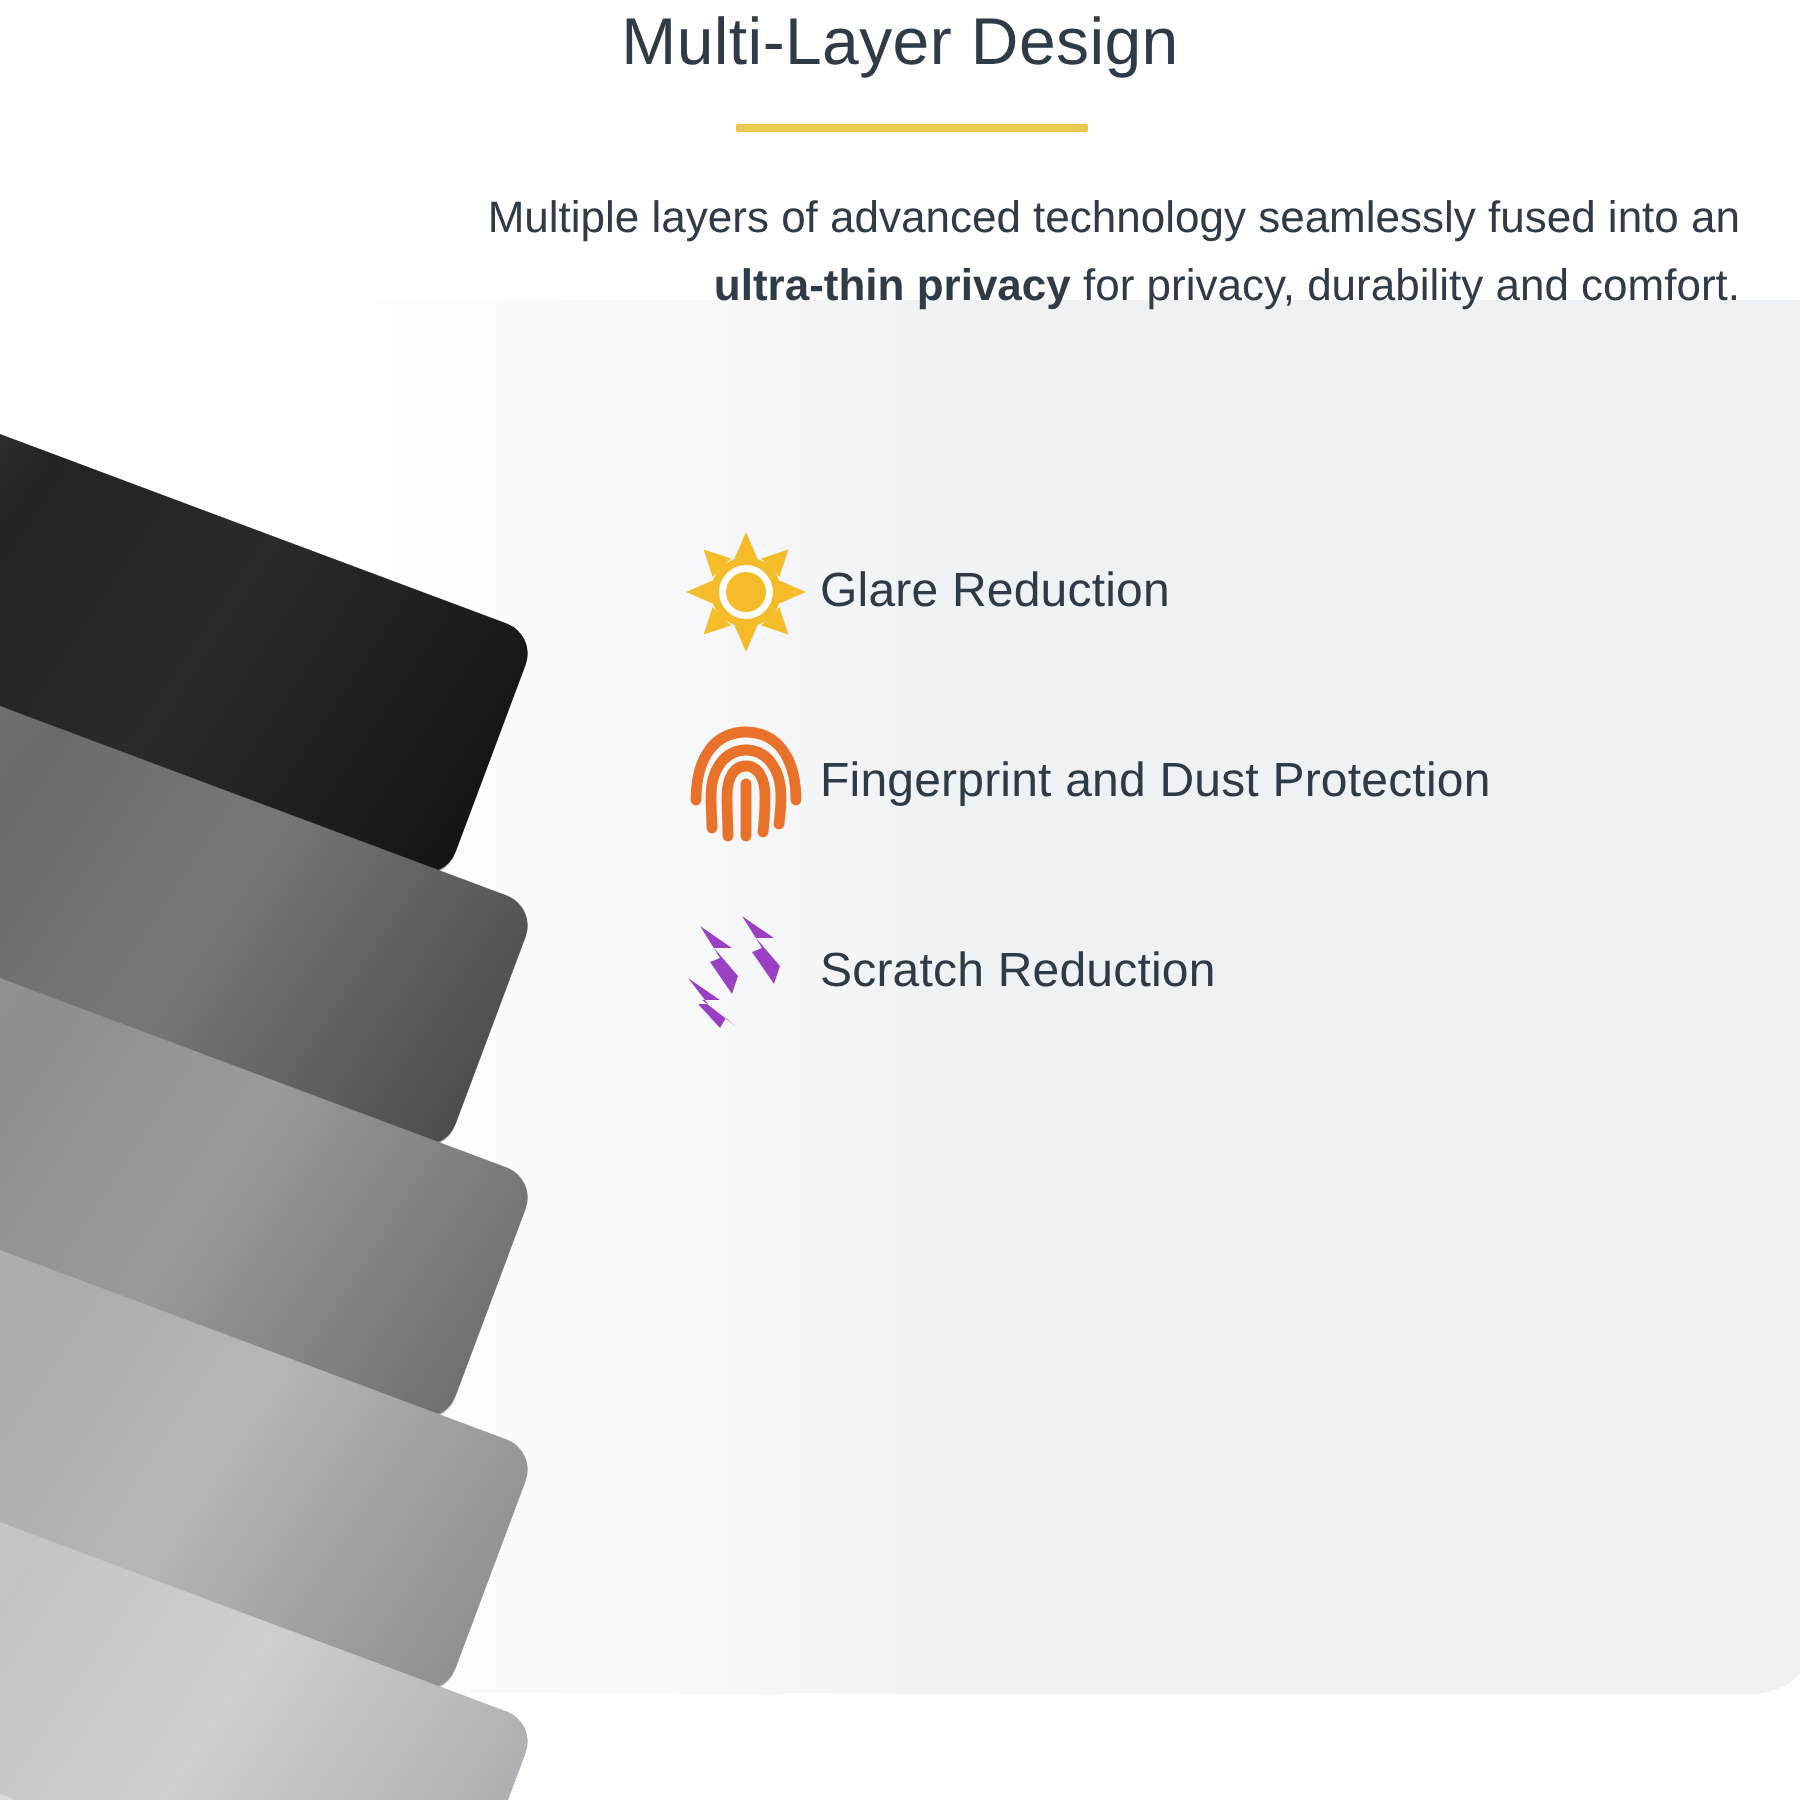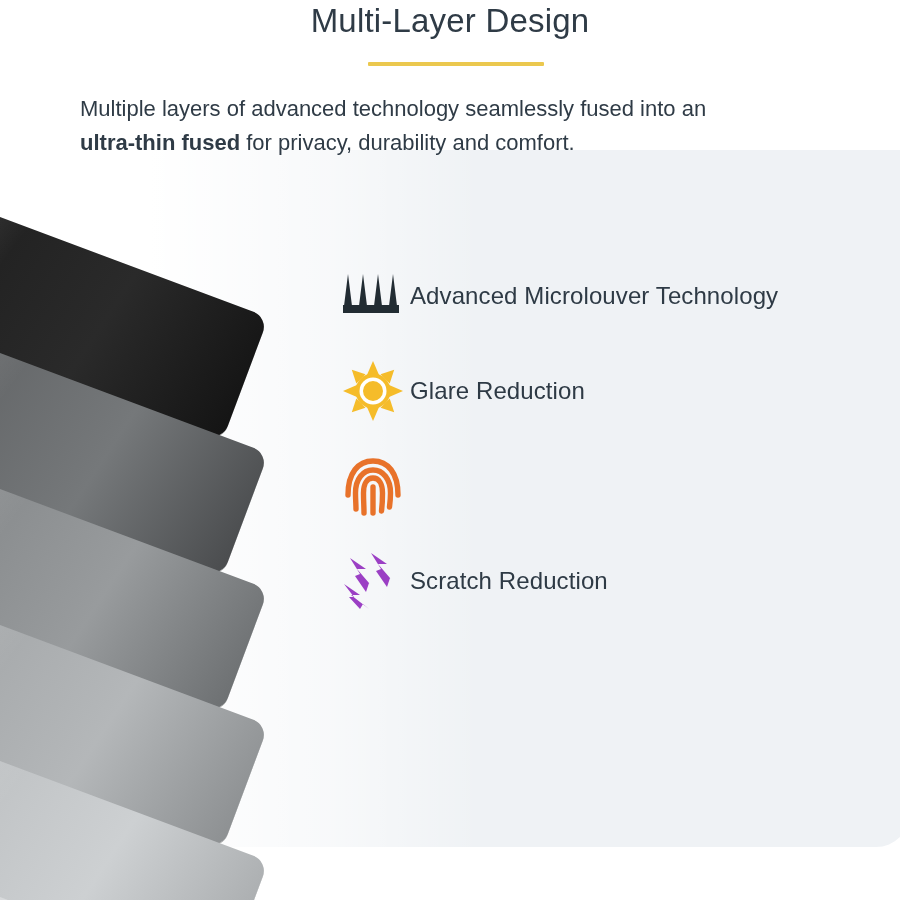--- a/index.html
+++ b/index.html
@@ -86,21 +86,21 @@
     height: 4px;
     margin-left: -88px;
     background: #ebc84e;
     border-radius: 1px;
   }
   .subtitle {
     position: absolute;
     left: 80px;
     top: 92px;
     width: 790px;
-    text-align: left;
+    text-align: right;
     font-size: 22px;
     font-weight: 300;
     line-height: 34px;
     color: #2f3b46;
   }
   .subtitle b { font-weight: 700; }
 
   
   .features {
     position: absolute;
@@ -157,39 +157,25 @@
     <div class="sheet" style="top:680px; background:linear-gradient(103deg,#b4b7b9 0%,#ccced0 44%,#e2e4e6 78%,#bec1c3 100%);">
       <div class="glint"></div>
     </div>
   </div>
 
   <div class="title">Multi-Layer Design</div>
   <div class="accent-bar"></div>
   <div class="subtitle">
     <span>Multiple layers of advanced technology seamlessly fused into an</span>
     <br>
-    <b>ultra-thin fused</b><span> for privacy, durability and comfort.</span>
+    <b>ultra-thin privacy</b><span> for privacy, durability and comfort.</span>
   </div>
 
   <div class="features">
 
-    <div class="feature">
-      <div class="feature-icon">
-        <svg width="62" height="48" viewBox="0 0 62 48" aria-hidden="true">
-          <g fill="#222c33">
-            <polygon points="6,2 10,34 2,34"></polygon>
-            <polygon points="21,2 25,34 17,34"></polygon>
-            <polygon points="36,2 40,34 32,34"></polygon>
-            <polygon points="51,2 55,34 47,34"></polygon>
-            <rect x="1" y="33" width="56" height="8"></rect>
-          </g>
-        </svg>
-      </div>
-      <div class="feature-label">Advanced Microlouver Technology</div>
-    </div>
 
 
 
     <div class="feature">
       <div class="feature-icon">
         <svg width="60" height="60" viewBox="0 0 60 60" aria-hidden="true">
           <g fill="#f5bc2a">
             <polygon points="30,0 36.5,15 23.5,15"></polygon>
             <polygon points="30,60 23.5,45 36.5,45"></polygon>
             <polygon points="0,30 15,23.5 15,36.5"></polygon>
@@ -211,20 +197,21 @@
       <div class="feature-icon">
         <svg width="58" height="62" viewBox="0 0 58 62" aria-hidden="true">
           <g fill="none" stroke="#e8722a" stroke-width="5.4" stroke-linecap="round">
             <path d="M4 40 C4 18 14 6 29 6 C44 6 54 18 54 40"></path>
             <path d="M12 54 C12 50 11.5 44 11.5 38 C11.5 24 19 15 29 15 C39 15 46.5 24 46.5 38 C46.5 44 46 48 45.5 52"></path>
             <path d="M20 58 C20 52 19.5 46 19.5 38 C19.5 29 23 23 29 23 C35 23 38.5 29 38.5 38 C38.5 46 38 52 37.5 56"></path>
             <path d="M29 32 L29 58"></path>
           </g>
         </svg>
       </div>
+      <div class="feature-label">Fingerprint and Dust Protection</div>
     </div>
 
     <div class="feature">
       <div class="feature-icon">
         <svg width="62" height="58" viewBox="0 0 62 58" aria-hidden="true">
           <g fill="#9b3fc4">
             <path d="M8 6 L24 17 L15 17 L33 38 L27 31 L24 40 L13 24 L18 22 Z"></path>
             <path d="M29 1 L45 12 L36 12 L54 33 L48 26 L45 35 L34 19 L39 17 Z"></path>
             <path d="M2 32 L18 43 L9 43 L27 57 L21 52 L18 57 L7 45 L12 45 Z"></path>
           </g>

